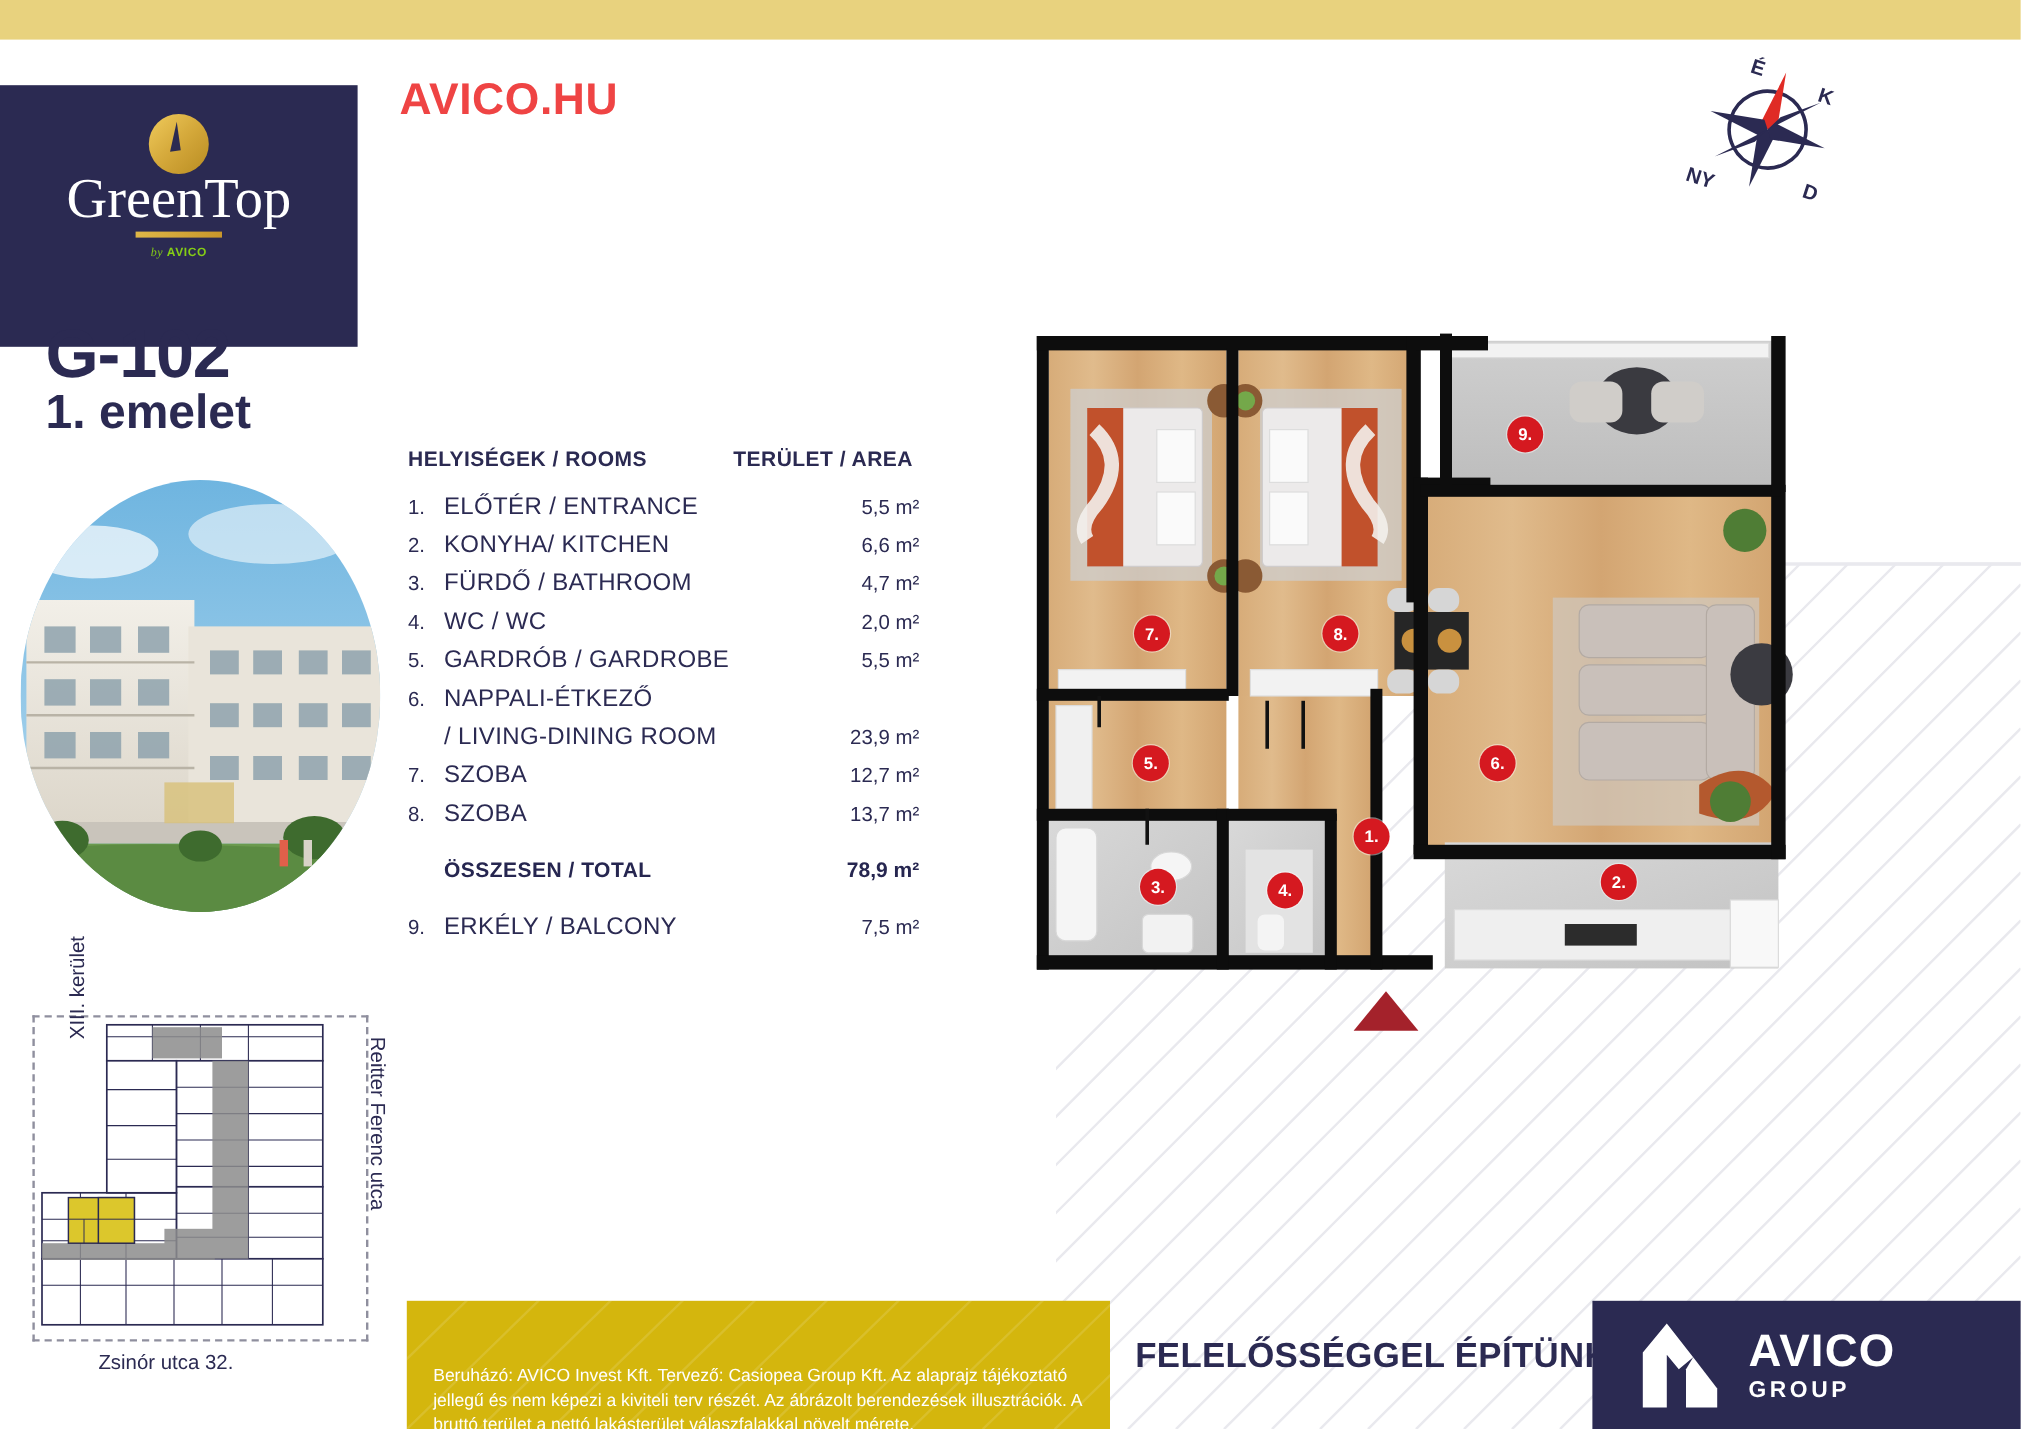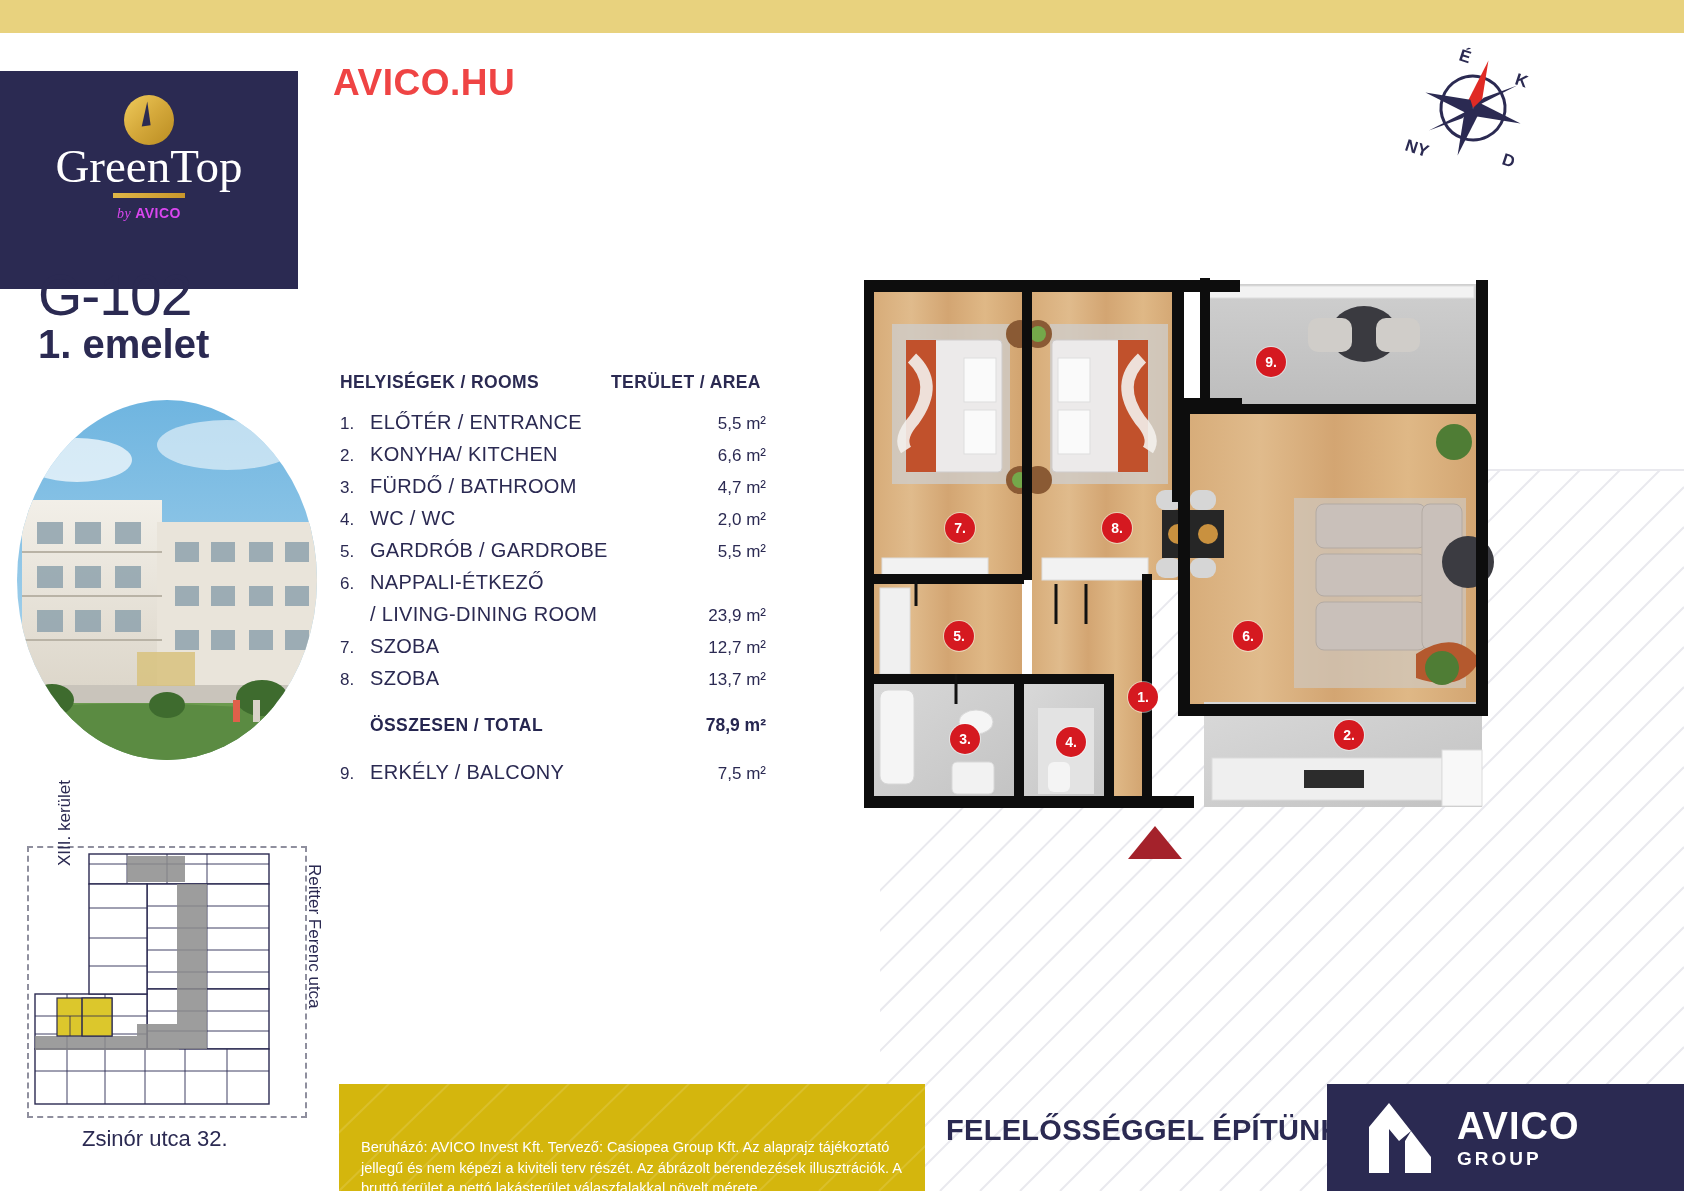--- a/index.html
+++ b/index.html
@@ -52,39 +52,39 @@
     font-size: 47px; letter-spacing: 0px; line-height: 1;
     white-space: nowrap;
   }
   .logo-rule {
     position: absolute; left: 50%; margin-left: -36px; top: 122px;
     width: 72px; height: 5px;
     background: linear-gradient(90deg,#e0b747,#c9972b);
   }
   .logo-sub {
     position: absolute; top: 134px; left: 0; width: 100%;
-    text-align: center; color: #d946ef; font-size: 14px;
+    text-align: center; color: #84cc16; font-size: 10px;
     letter-spacing: .5px; font-weight: 700;
   }
   .logo-sub .by { font-weight: 400; font-style: italic; font-family:"Liberation Serif",serif; }
 
   
   .site-url {
     position: absolute; left: 333px; top: 62px;
     font-size: 37px; font-weight: 800; letter-spacing: .5px;
     color: #ef4444; z-index: 5;
   }
 
   
   .compass { position: absolute; left: 1396px; top: 38px; width: 155px; height: 140px; z-index: 5;}
 
   
   .unit-code {
     position: absolute; left: 38px; top: 262px;
-    font-size: 57px; font-weight: 400; letter-spacing: -1px; color: #2b2a52; z-index: 5;
+    font-size: 57px; font-weight: 700; letter-spacing: -1px; color: #2b2a52; z-index: 5;
   }
   .unit-floor {
     position: absolute; left: 38px; top: 322px;
     font-size: 40px; font-weight: 800; color: #2b2a52; z-index: 5;
   }
 
   
   .photo-circle {
     position: absolute; left: 17px; top: 400px; width: 300px; height: 360px;
     border-radius: 50%; overflow: hidden; z-index: 5;
@@ -119,21 +119,21 @@
     transform: rotate(-90deg); transform-origin: left top;
     font-size: 17px; color: #2b2a52; white-space: nowrap;
   }
   .label-street-right {
     position: absolute; left: 297px; top: 18px;
     transform: rotate(90deg); transform-origin: left top;
     font-size: 17px; color: #2b2a52; white-space: nowrap;
   }
   .label-street-bottom {
     position: absolute; left: 55px; top: 280px;
-    font-size: 22px; color: #2b2a52; white-space: nowrap;
+    font-size: 17px; color: #2b2a52; white-space: nowrap;
   }
 
   
   .floorplan { position: absolute; left: 856px; top: 262px; width: 640px; height: 560px; z-index: 4; }
   .fp-marker {
     position: absolute; width: 30px; height: 30px; border-radius: 50%;
     background: #d51920; color: #fff; font-size: 14px; font-weight: 700;
     display: flex; align-items: center; justify-content: center;
     box-shadow: 0 0 0 1px rgba(255,255,255,.45);
   }

